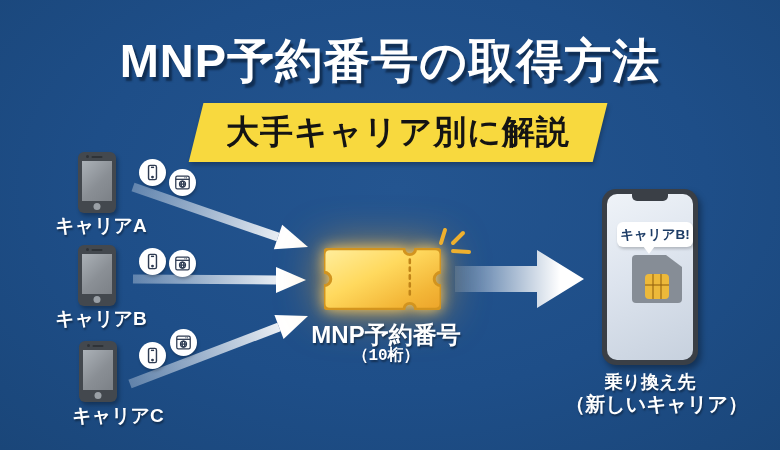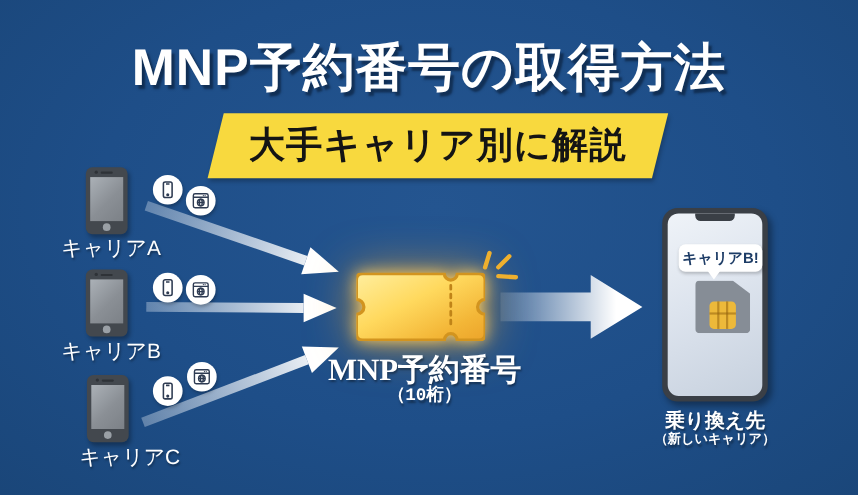--- a/index.html
+++ b/index.html
@@ -27,34 +27,34 @@
   .mini-phone{position:absolute;width:38px;height:61px;background:#43484e;border-radius:6px;
     box-shadow:2px 3px 4px rgba(0,0,0,.3);}
   .mini-phone .screen{position:absolute;left:4px;right:4px;top:9px;bottom:12px;
     background:linear-gradient(135deg,#abb1b7 0%,#8a8f95 55%,#7c8187 100%);}
   .mini-phone .speaker{position:absolute;top:4px;left:50%;transform:translateX(-50%);
     width:11px;height:2px;background:#2e3237;border-radius:1px;}
   .mini-phone .cam{position:absolute;top:3px;left:8px;width:3px;height:3px;border-radius:50%;background:#2e3237;}
   .mini-phone .home{position:absolute;bottom:3px;left:50%;transform:translateX(-50%);
     width:7px;height:7px;border-radius:50%;background:#9aa0a6;}
   .carrier-label{position:absolute;width:130px;text-align:center;color:#ffffff;
-    font-size:19px;font-weight:400;text-shadow:1px 2px 2px rgba(0,0,0,.4);white-space:nowrap;}
+    font-size:19px;font-weight:700;text-shadow:1px 2px 2px rgba(0,0,0,.4);white-space:nowrap;}
   
   .chan-icon{position:absolute;width:27px;height:27px;border-radius:50%;background:#ffffff;
     box-shadow:1px 2px 3px rgba(0,0,0,.25);display:flex;align-items:center;justify-content:center;}
   .chan-icon svg{display:block;}
   
   .overlay-svg{position:absolute;left:0;top:0;pointer-events:none;}
   
   .ticket-svg{position:absolute;left:324px;top:248px;
     filter:drop-shadow(0 0 7px rgba(255,205,95,.95)) drop-shadow(0 0 20px rgba(255,175,45,.6));}
   .sparkle-svg{position:absolute;left:436px;top:226px;}
   .ticket-label{position:absolute;left:294px;top:322px;width:184px;text-align:center;
     color:#ffffff;font-weight:900;text-shadow:1px 2px 2px rgba(0,0,0,.4);line-height:1.08;}
-  .ticket-label .l1{font-size:28px;font-family:Liberation Serif, serif;}
+  .ticket-label .l1{font-size:24px;}
   .ticket-label .l2{font-size:16px;font-family:Liberation Mono, monospace;}
   
   .dest-phone{position:absolute;left:602px;top:189px;width:96px;height:176px;
     background:#3a3f46;border-radius:14px;box-shadow:3px 4px 6px rgba(0,0,0,.35);}
   .dest-phone .screen{position:absolute;left:5px;right:5px;top:5px;bottom:5px;border-radius:10px;
     background:linear-gradient(155deg,#eff3f8 0%,#dde4ee 45%,#c7d1de 100%);}
   .dest-phone .notch{position:absolute;top:5px;left:50%;transform:translateX(-50%);
     width:36px;height:7px;background:#3a3f46;border-radius:0 0 5px 5px;}
   .bubble{position:absolute;left:617px;top:222px;width:76px;height:25px;background:#ffffff;
     border-radius:6px;display:flex;align-items:center;justify-content:center;
@@ -64,21 +64,21 @@
     border-left:6px solid transparent;border-right:6px solid transparent;border-top:8px solid #ffffff;}
   .sim{position:absolute;left:632px;top:255px;width:50px;height:48px;background:#868d96;
     border-radius:4px;clip-path:polygon(0 0,68% 0,100% 25%,100% 100%,0 100%);}
   .sim .chip{position:absolute;left:13px;top:19px;width:24px;height:25px;background:#edb93a;border-radius:4px;}
   .sim .chip .vl1,.sim .chip .vl2{position:absolute;top:0;bottom:0;width:1.5px;background:rgba(150,100,15,.55);}
   .sim .chip .vl1{left:7px;} .sim .chip .vl2{left:15px;}
   .sim .chip .hl{position:absolute;left:0;right:0;top:10px;height:1.5px;background:rgba(150,100,15,.55);}
   .dest-label{position:absolute;left:552px;top:372px;width:196px;text-align:center;color:#ffffff;
     font-weight:800;text-shadow:1px 2px 2px rgba(0,0,0,.4);line-height:1.15;}
   .dest-label .l1{font-size:18px;}
-  .dest-label .l2{font-size:12px;white-space:nowrap;}
+  .dest-label .l2{font-size:20px;white-space:nowrap;text-align:right;}
 </style>
 </head>
 <body>
 
 <div id="canvas">
 
   <div class="main-title">MNP予約番号の取得方法</div>
 
   <div class="badge">
     <span class="badge-text">大手キャリア別に解説</span>

